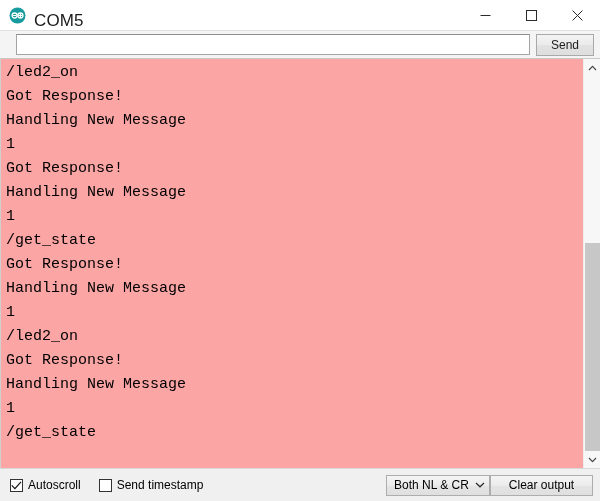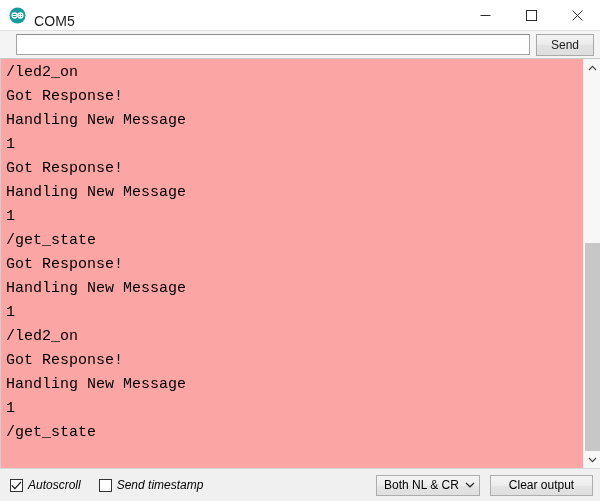--- a/index.html
+++ b/index.html
@@ -38,21 +38,21 @@
     align-items: center;
     padding-left: 9px;
     gap: 8px;
   }
   .app-icon {
     width: 17px;
     height: 17px;
     display: block;
   }
   .title-text {
-    font-size: 14px;
+    font-size: 17px;
     color: #1b1b1b;
     letter-spacing: 0.1px;
     line-height: 1;
     padding-bottom: 1px;
     margin-top: 12px;
   }
   .win-controls {
     position: absolute;
     right: 0;
     top: 0;
@@ -181,41 +181,39 @@
   .chk-group {
     display: flex;
     align-items: center;
     gap: 18px;
   }
   .chk {
     display: flex;
     align-items: center;
     gap: 5px;
     cursor: default;
-    font-style: italic;
   }
   .chk-box {
     width: 13px;
     height: 13px;
     border: 1px solid #333333;
     background: #ffffff;
     box-sizing: border-box;
     display: flex;
     align-items: center;
     justify-content: center;
   }
   .chk-label {
     font-size: 12px;
     color: #000000;
   }
   .spacer { flex: 1; }
   .status-right {
     display: flex;
     align-items: center;
-    gap: 10px;
   }
   .combo {
     height: 21px;
     box-sizing: border-box;
     background: linear-gradient(180deg,#f4f4f4 0%, #ececec 50%, #e4e4e4 52%, #dfdfdf 100%);
     border: 1px solid #adadad;
     display: flex;
     align-items: center;
     font-size: 12px;
     color: #000;

